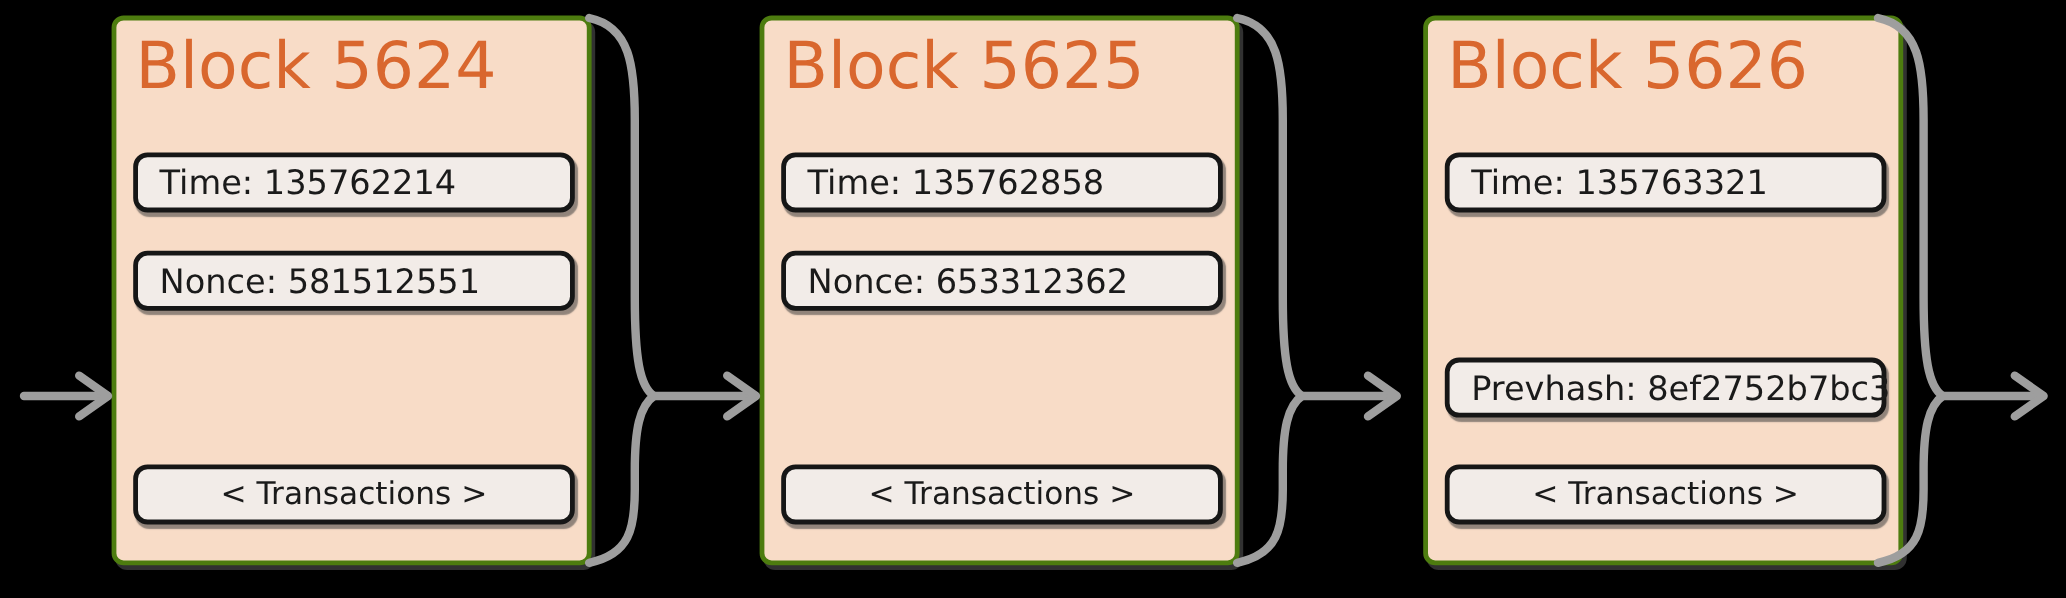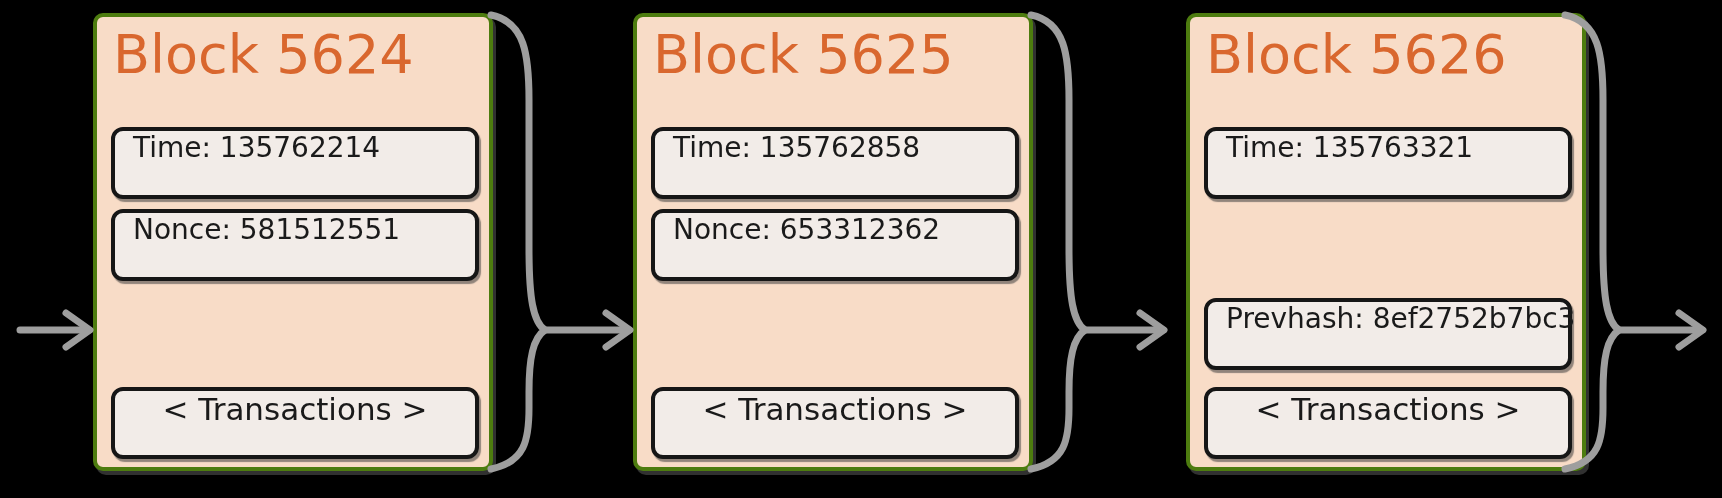--- a/index.html
+++ b/index.html
@@ -27,41 +27,41 @@
     position:absolute;
     left:16px;top:6px;
     font-size:54px;
     line-height:1.2;
     color:#d9672e;
     white-space:nowrap;
   }
   .row{
     position:absolute;
     left:14px;right:10px;
-    height:72px;
+    height:50px;
     background:#f2ece8;
     border:4px solid #161616;
     border-radius:12px;
     box-sizing:border-box;
     display:flex;
-    align-items:flex-start;
+    align-items:center;
     padding-left:18px;
     font-size:28px;
     color:#1a1a1a;
     white-space:nowrap;
     box-shadow:2px 3px 1px rgba(60,60,60,0.55);
   }
   .row.time{top:110px;}
   .row.nonce{top:192px;}
   .row.prevhash{top:281px;}
   .row.transactions{
     top:370px;
     justify-content:center;
     padding-left:0;
-    font-size:31px;
+    font-size:26px;
   }
   .connectors{
     position:absolute;
     left:0;top:0;
     width:1722px;height:498px;
     pointer-events:none;
   }
 </style>
 </head>
 <body>

